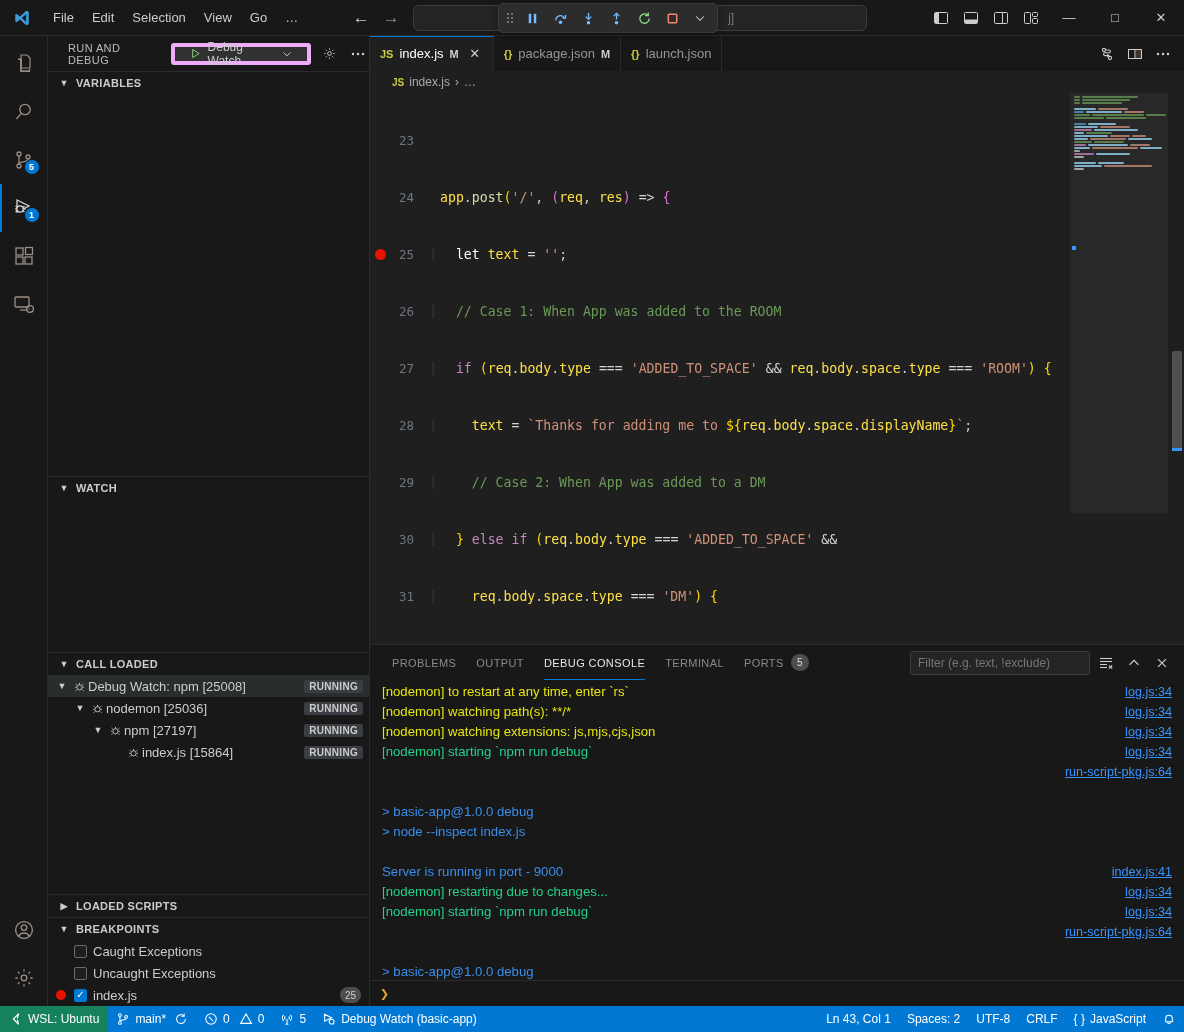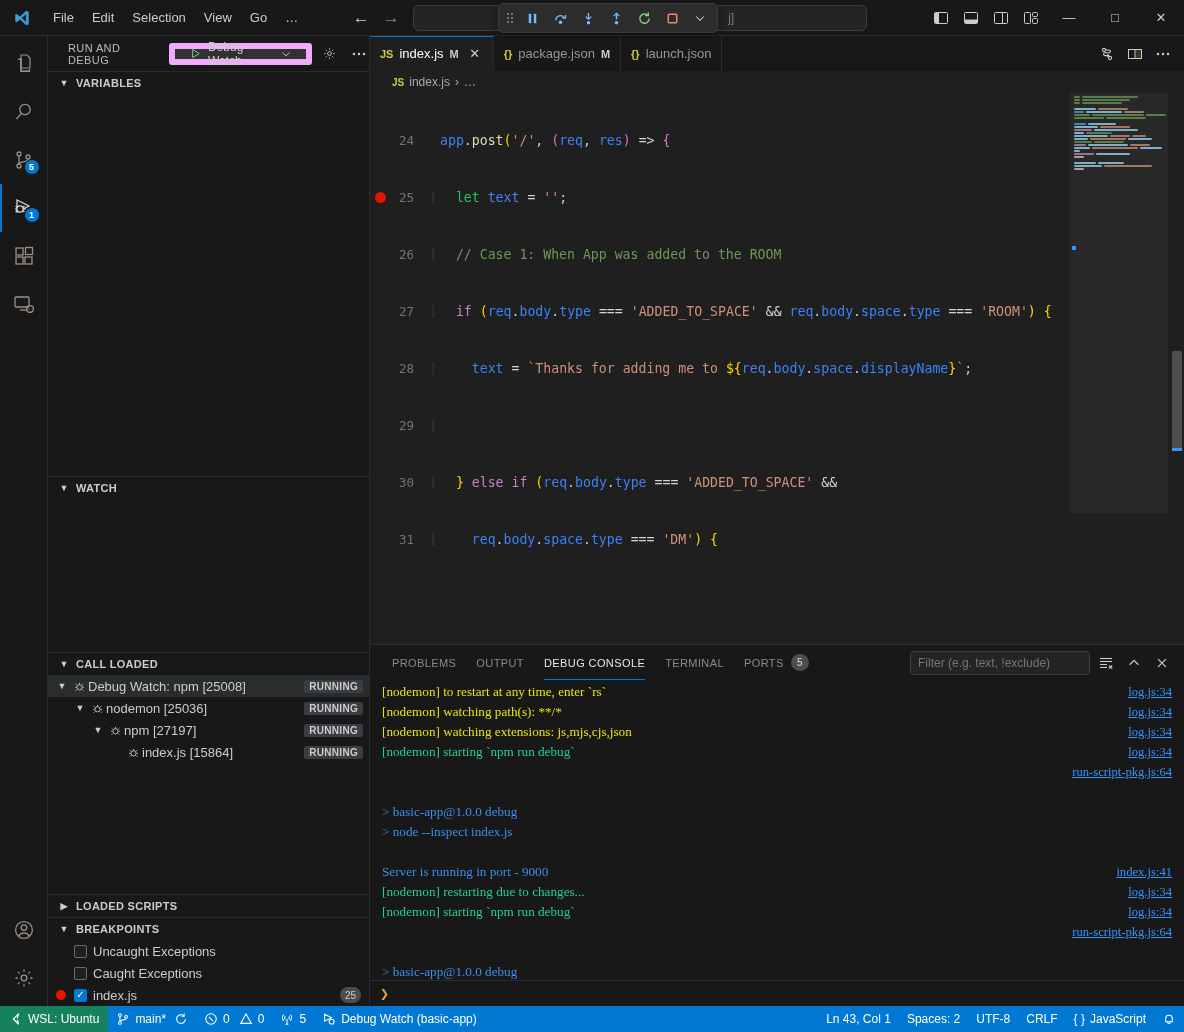--- a/index.html
+++ b/index.html
@@ -69,21 +69,21 @@
   }
   #act-bottom{ margin-top:auto; padding-bottom:4px; }
 
   
   #sidebar{ width:322px; background:#181818; border-right:1px solid #2b2b2b; display:flex; flex-direction:column;}
   #sidebar-header{
     height:35px; display:flex; align-items:center; padding-left:20px; gap:8px; flex:0 0 auto;
   }
   #sidebar-title{ font-size:11px; letter-spacing:.4px; color:#bbbbbb; text-transform:uppercase;}
   #launch-select{
-    display:flex; align-items:center; gap:6px; background:#313131; border:6px solid #f0abfc;
+    display:flex; align-items:center; gap:6px; background:#313131; border:4px solid #f0abfc;
     height:22px; border-radius:3px; padding:0 14px; margin-left:2px; min-width:136px;
   }
   #launch-name{ font-size:12px; color:#cccccc; flex:1; }
   .sb-icon-btn{ width:22px; height:22px; display:flex; align-items:center; justify-content:center; color:#cccccc;}
   .pane{ border-top:1px solid #2b2b2b; }
   .pane-header{
     height:22px; display:flex; align-items:center; gap:4px; padding-left:8px;
     font-size:11px; font-weight:bold; letter-spacing:.3px; color:#cccccc;
   }
   .twisty{ width:16px; display:flex; align-items:center; justify-content:center; font-size:9px; color:#cccccc;}
@@ -145,24 +145,24 @@
   .gutter{
     width:56px; flex:0 0 56px; text-align:right; padding-right:12px; color:#6e7681; font-size:12.5px;
     position:relative;
   }
   .bpmark{ position:absolute; left:5px; top:4px; width:11px; height:11px; border-radius:50%; background:#e51400;}
   .fold{ width:14px; flex:0 0 14px; color:#6e7681; font-size:11px; text-align:center;}
   .ctext{ padding-left:0; }
   .indent-guide{ color:#404040; }
 
   
-  .t-key{ color:#22c55e; }      
+  .t-key{ color:#ffffff; }      
   .t-ctl{ color:#c586c0; }      
   .t-fn{ color:#dcdcaa; }
-  .t-var{ color:#3b82f6; }
+  .t-var{ color:#fde047; }
   .t-str{ color:#ce9178; }
   .t-com{ color:#6a9955; }
   .t-punc{ color:#cccccc; }
   .t-pbrk1{ color:#ffd700; }
   .t-pbrk2{ color:#da70d6; }
   .t-op{ color:#d4d4d4; }
   .t-tpl{ color:#ce9178; }
 
   #minimap{
     position:absolute; right:16px; top:0; width:98px; bottom:0; background:#1f1f1f; overflow:hidden;
@@ -192,21 +192,21 @@
   }
   #panel-actions{ margin-left:auto; display:flex; align-items:center; gap:4px; padding-right:10px; }
   #filter-box{
     width:180px; height:24px; background:#242424; border:1px solid #3c3c3c; border-radius:3px;
     display:flex; align-items:center; padding:0 7px; color:#767676; font-size:12px;
   }
   .panel-icon-btn{ width:24px; height:24px; display:flex; align-items:center; justify-content:center; color:#cccccc; border-radius:4px;}
 
   #console{
     flex:1; position:relative; overflow:hidden; padding-left:12px; padding-top:2px;
-    font-family:Liberation Serif, serif; font-size:13.2px; line-height:20px;
+    font-family:Liberation Sans, sans-serif; font-size:13.2px; line-height:20px;
   }
   .crow{ display:flex; height:20px; align-items:center; padding-right:12px; }
   .ctxt{ white-space:pre; }
   .csrc{ margin-left:auto; color:#3794ff; text-decoration:underline; font-size:12.6px;}
   .c-yellow{ color:#e5e510; }
   .c-green{ color:#23d18b; }
   .c-blue{ color:#3b8eea; }
   .c-grey{ color:#cccccc; }
   #repl-input{
     height:26px; border-top:1px solid #2b2b2b; display:flex; align-items:center; padding-left:10px;
@@ -517,25 +517,25 @@
     </div>
 
     <div class="pane">
       <div class="pane-header">
         <span class="twisty">▼</span>
         <span>BREAKPOINTS</span>
       </div>
       <div class="pane-body">
         <div class="bp-row">
           <span class="bp-check"></span>
-          <span>Uncaught Exceptions</span>
+          <span>Caught Exceptions</span>
         </div>
         <div class="bp-row">
           <span class="bp-check"></span>
-          <span>Caught Exceptions</span>
+          <span>Uncaught Exceptions</span>
         </div>
         <div class="bp-row">
           <span class="bp-dot"></span>
           <span class="bp-check checked"></span>
           <span>index.js</span>
           <span class="bp-count">25</span>
         </div>
       </div>
     </div>
   </div>
@@ -586,26 +586,27 @@
 
     <div id="breadcrumbs">
       <span class="ficon">JS</span>
       <span>index.js</span>
       <span>›</span>
       <span>…</span>
     </div>
 
     <div id="editor-area">
       <div id="code" class="mono">
+        <div class="cline"><span class="gutter">23</span><span class="fold"></span><span class="ctext"></span></div>
         <div class="cline"><span class="gutter">24</span><span class="fold"></span><span class="ctext"><span class="t-var">app</span><span class="t-punc">.</span><span class="t-fn">post</span><span class="t-pbrk1">(</span><span class="t-str">'/'</span><span class="t-punc">, </span><span class="t-pbrk2">(</span><span class="t-var">req</span><span class="t-punc">, </span><span class="t-var">res</span><span class="t-pbrk2">)</span> <span class="t-op">=&gt;</span> <span class="t-pbrk2">{</span></span></div>
         <div class="cline"><span class="gutter"><span class="bpmark"></span>25</span><span class="fold"><span class="indent-guide">│</span></span><span class="ctext">  <span class="t-key">let</span> <span class="t-var">text</span> <span class="t-op">=</span> <span class="t-str">''</span><span class="t-punc">;</span></span></div>
         <div class="cline"><span class="gutter">26</span><span class="fold"><span class="indent-guide">│</span></span><span class="ctext">  <span class="t-com">// Case 1: When App was added to the ROOM</span></span></div>
         <div class="cline"><span class="gutter">27</span><span class="fold"><span class="indent-guide">│</span></span><span class="ctext">  <span class="t-ctl">if</span> <span class="t-pbrk1">(</span><span class="t-var">req</span><span class="t-punc">.</span><span class="t-var">body</span><span class="t-punc">.</span><span class="t-var">type</span> <span class="t-op">===</span> <span class="t-str">'ADDED_TO_SPACE'</span> <span class="t-op">&amp;&amp;</span> <span class="t-var">req</span><span class="t-punc">.</span><span class="t-var">body</span><span class="t-punc">.</span><span class="t-var">space</span><span class="t-punc">.</span><span class="t-var">type</span> <span class="t-op">===</span> <span class="t-str">'ROOM'</span><span class="t-pbrk1">)</span> <span class="t-pbrk1">{</span></span></div>
         <div class="cline"><span class="gutter">28</span><span class="fold"><span class="indent-guide">│</span></span><span class="ctext">    <span class="t-var">text</span> <span class="t-op">=</span> <span class="t-tpl">`Thanks for adding me to </span><span class="t-pbrk1">${</span><span class="t-var">req</span><span class="t-punc">.</span><span class="t-var">body</span><span class="t-punc">.</span><span class="t-var">space</span><span class="t-punc">.</span><span class="t-var">displayName</span><span class="t-pbrk1">}</span><span class="t-tpl">`</span><span class="t-punc">;</span></span></div>
-        <div class="cline"><span class="gutter">29</span><span class="fold"><span class="indent-guide">│</span></span></div>
+        <div class="cline"><span class="gutter">29</span><span class="fold"><span class="indent-guide">│</span></span><span class="ctext">    <span class="t-com">// Case 2: When App was added to a DM</span></span></div>
         <div class="cline"><span class="gutter">30</span><span class="fold"><span class="indent-guide">│</span></span><span class="ctext">  <span class="t-pbrk1">}</span> <span class="t-ctl">else if</span> <span class="t-pbrk1">(</span><span class="t-var">req</span><span class="t-punc">.</span><span class="t-var">body</span><span class="t-punc">.</span><span class="t-var">type</span> <span class="t-op">===</span> <span class="t-str">'ADDED_TO_SPACE'</span> <span class="t-op">&amp;&amp;</span></span></div>
         <div class="cline"><span class="gutter">31</span><span class="fold"><span class="indent-guide">│</span></span><span class="ctext">    <span class="t-var">req</span><span class="t-punc">.</span><span class="t-var">body</span><span class="t-punc">.</span><span class="t-var">space</span><span class="t-punc">.</span><span class="t-var">type</span> <span class="t-op">===</span> <span class="t-str">'DM'</span><span class="t-pbrk1">)</span> <span class="t-pbrk1">{</span></span></div>
         
         
         
         
         
         
         
         

